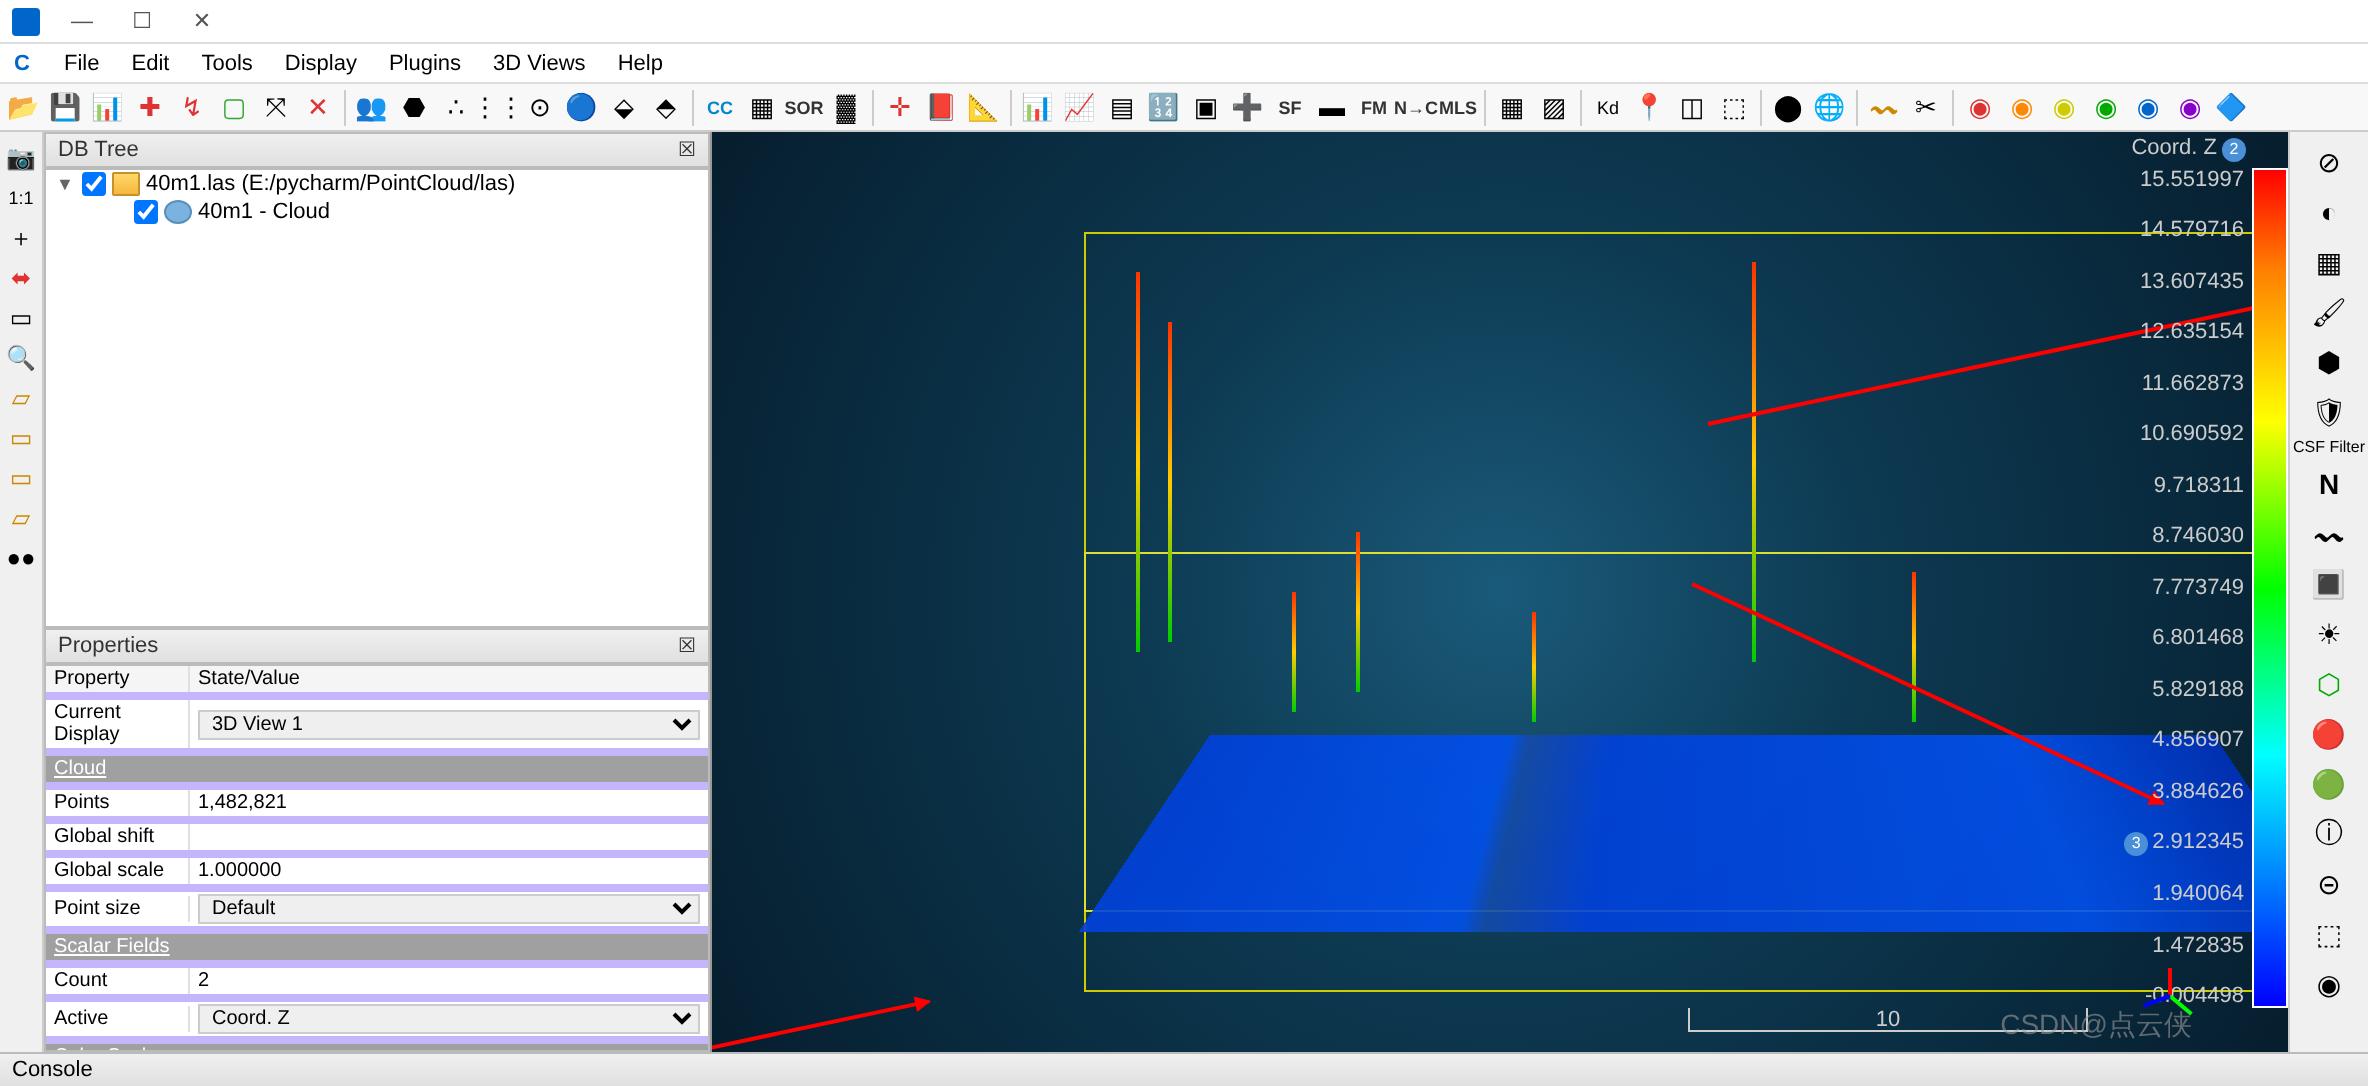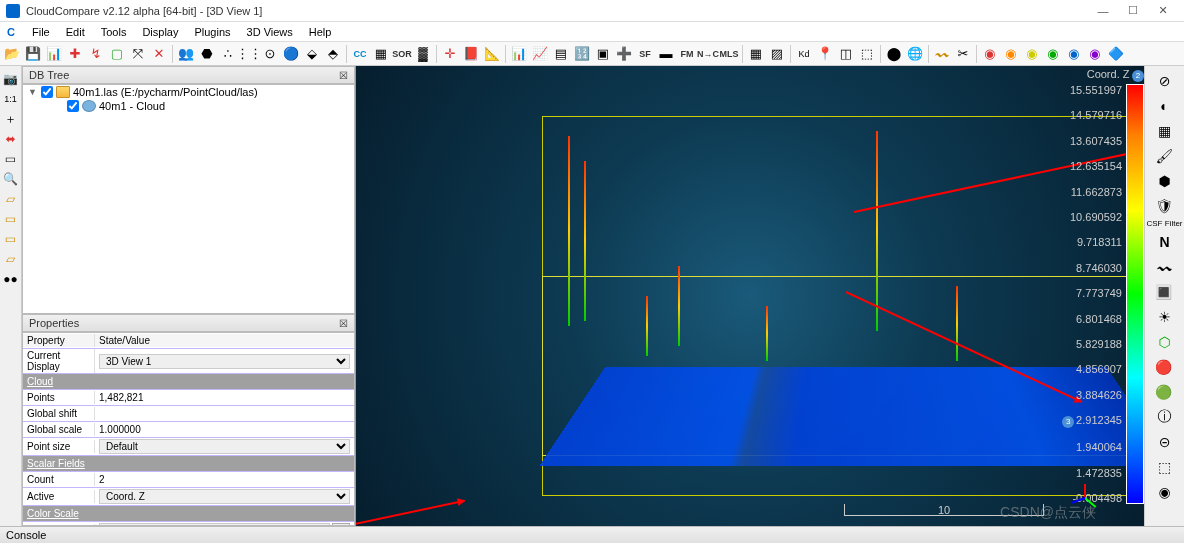--- a/index.html
+++ b/index.html
@@ -23,58 +23,57 @@
 .panel-head .x { cursor: pointer; font-size: 10px; }
 .dbtree { flex: 0 0 230px; background: #fff; border: 1px solid #bbb; margin: 0; overflow: auto; }
 .tree-row { display: flex; align-items: center; padding: 1px 4px; gap: 3px; }
 .tree-row .exp { width: 11px; height: 11px; display: flex; align-items: center; justify-content: center; font-size: 9px; color: #666; cursor: pointer; }
 .tree-row input[type=checkbox] { width: 12px; height: 12px; }
 .tree-row .ico { width: 14px; height: 12px; display: inline-block; }
 .ico-folder { background: linear-gradient(#ffd86b,#f6b73c); border: 1px solid #c6902d; border-radius: 1px; }
 .ico-cloud { background: #7bb3e0; border-radius: 50%; border: 1px solid #5a8fb8; }
 .props { flex: 1; display: flex; flex-direction: column; overflow: hidden; }
 .props-table { flex: 1; background: #fff; overflow: auto; border: 1px solid #bbb; }
-.prow { display: flex; border-bottom: 1px solid #c4b5fd; min-height: 16px; align-items: center; }
+.prow { display: flex; border-bottom: 4px solid #c4b5fd; min-height: 16px; align-items: center; }
 .prow .k { width: 72px; padding: 1px 4px; border-right: 1px solid #e0e0e0; font-size: 10px; }
 .prow .v { flex: 1; padding: 1px 4px; font-size: 10px; display: flex; align-items: center; }
 .prow.header .k,.prow.header .v { background: #f5f5f5; font-weight: normal; }
 .prow.section { background: #a0a0a0; color: #fff; text-decoration: underline; }
 .prow.section .k { border: none; width: 100%; }
 .prow select, .prow input[type=text] { width: 100%; font-size: 10px; border: 1px solid #ccc; padding: 0 2px; height: 15px; }
 .prow .combo { flex: 1; display: flex; }
 .prow .combo select { flex: 1; }
 .prow .btn { width: 18px; height: 15px; border: 1px solid #aaa; background: #eee; font-size: 9px; margin-left: 2px; cursor: pointer; display:flex;align-items:center;justify-content:center; }
 .viewport { flex: 1; position: relative; background: radial-gradient(circle at 50% 50%, #1a5a7a 0%, #0d3a52 40%, #061e2e 100%); overflow: hidden; }
 .bbox { position: absolute; border: 1px solid #cccc00; }
 .bbox.outer { left: 186px; top: 50px; width: 610px; height: 380px; }
 .bbox.inner { left: 186px; top: 210px; width: 610px; height: 180px; border-color: #dddd33; }
 .ground { position: absolute; left: 220px; top: 260px; width: 560px; height: 170px; transform: perspective(600px) rotateX(55deg); background: linear-gradient(90deg, #0040dd 0%, #0050ee 30%, #134aa8 32%, #0040dd 40%, #0050ee 80%, #0030bb 100%); opacity: 0.9; }
 .pole { position: absolute; width: 2px; background: linear-gradient(to top, #00cc00, #ffcc00, #ff3300); }
 .colorbar { position: absolute; right: 0; top: 18px; width: 95px; height: 420px; display: flex; justify-content: space-between; }
 .cb-labels { flex: 1; display: flex; flex-direction: column; justify-content: space-between; text-align: right; padding-right: 4px; color: #ccc; font-size: 9px; }
 .cb-grad { width: 18px; background: linear-gradient(to bottom, #ff0000 0%, #ff8000 12%, #ffff00 30%, #00ff00 50%, #00ffff 70%, #0000ff 100%); border: 1px solid #fff; }
-.cb-title { position: absolute; right: 0; top: 2px; color: #ccc; font-size: 9px; }
+.cb-title { position: absolute; right: 21px; top: 2px; color: #ccc; font-size: 9px; }
 .scale-ruler { position: absolute; bottom: 10px; right: 100px; width: 200px; height: 12px; border-bottom: 1px solid #ccc; border-left: 1px solid #ccc; border-right: 1px solid #ccc; color: #ccc; text-align: center; font-size: 9px; }
 .axis-gizmo { position: absolute; bottom: 28px; right: 48px; width: 24px; height: 24px; }
 .axis-gizmo .ax { position: absolute; left: 12px; bottom: 0; width: 2px; height: 14px; transform-origin: bottom center; }
 .righttools { width: 40px; background: #f0f0f0; border-left: 1px solid #ccc; display: flex; flex-direction: column; align-items: center; gap: 3px; padding-top: 4px; }
 .righttools .rt { width: 22px; height: 22px; display: flex; align-items: center; justify-content: center; cursor: pointer; font-size: 14px; border: 1px solid transparent; }
 .righttools .lbl { font-size: 8px; line-height: 1; }
 .console-head { background: linear-gradient(#f0f0f0,#e0e0e0); border-top: 1px solid #bbb; padding: 2px 6px; font-size: 10px; }
 .arrow { position: absolute; background: #ff0000; height: 2px; transform-origin: left center; }
 .arrow::after { content: ''; position: absolute; right: -1px; top: -3px; border-left: 8px solid #ff0000; border-top: 4px solid transparent; border-bottom: 4px solid transparent; }
 .badge { display: inline-flex; width: 12px; height: 12px; border-radius: 50%; background: #4a90d9; color: #fff; align-items: center; justify-content: center; font-size: 8px; position: absolute; }
 .watermark { position: absolute; right: 48px; bottom: 4px; color: #999; font-size: 14px; opacity: 0.6; }
 </style>
 </head>
 <body>
 
 <div class="titlebar">
   <div class="logo"></div>
-  <div class="title">CloudCompare v2.12 alpha [64-bit] - [3D View 1]</div>
   <div class="ctrl">—</div>
   <div class="ctrl">☐</div>
   <div class="ctrl">✕</div>
 </div>
 
 <div class="menubar">
   <div class="logo2">C</div>
   <span>File</span>
   <span>Edit</span>
   <span>Tools</span>

